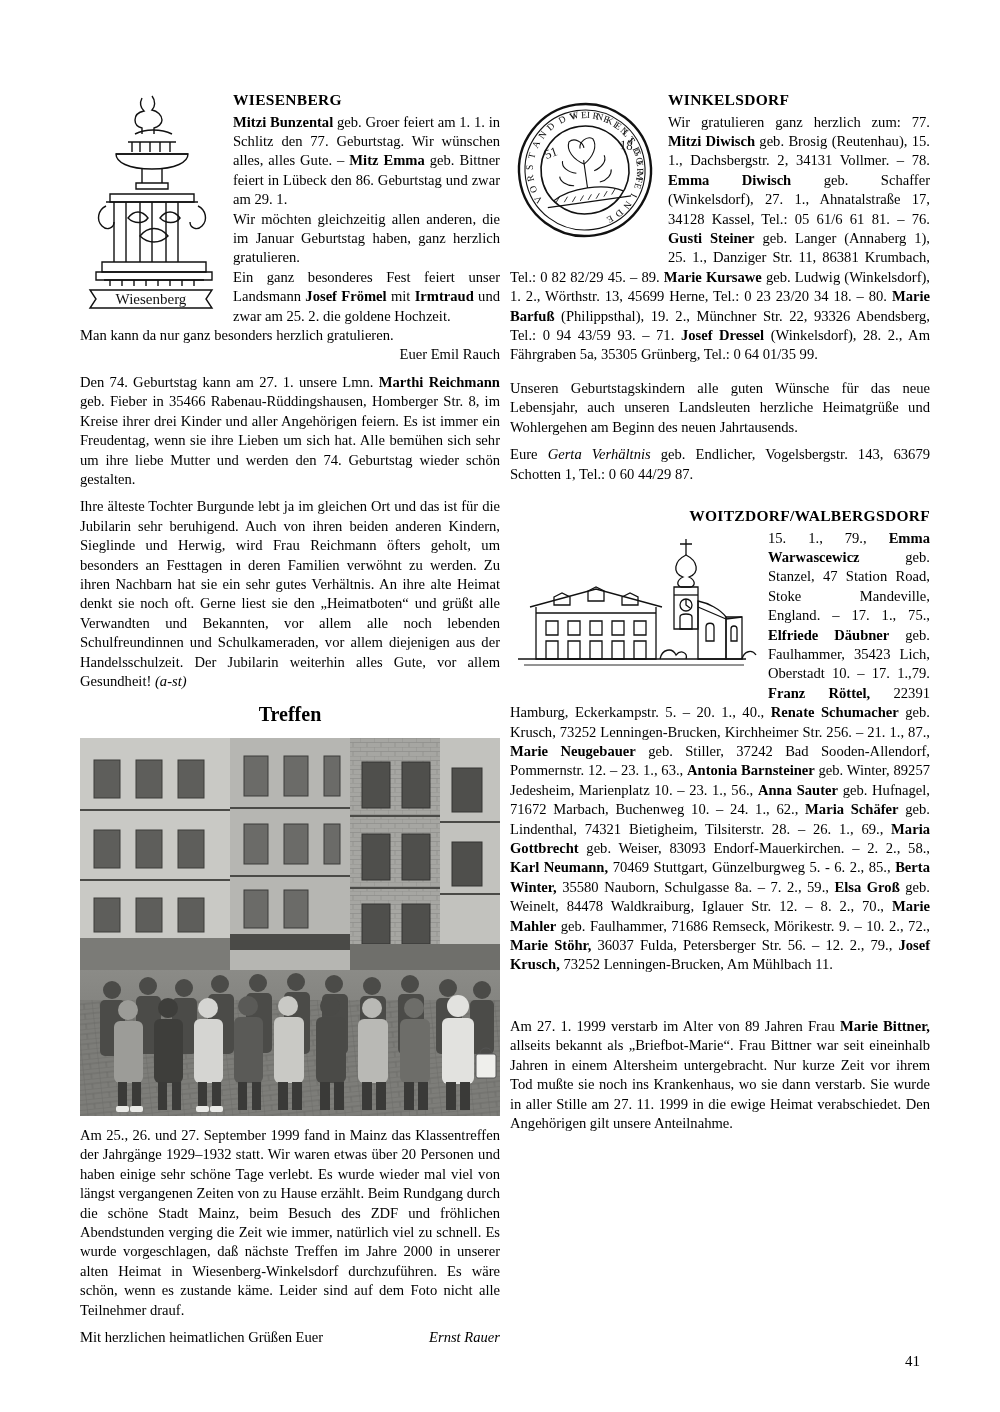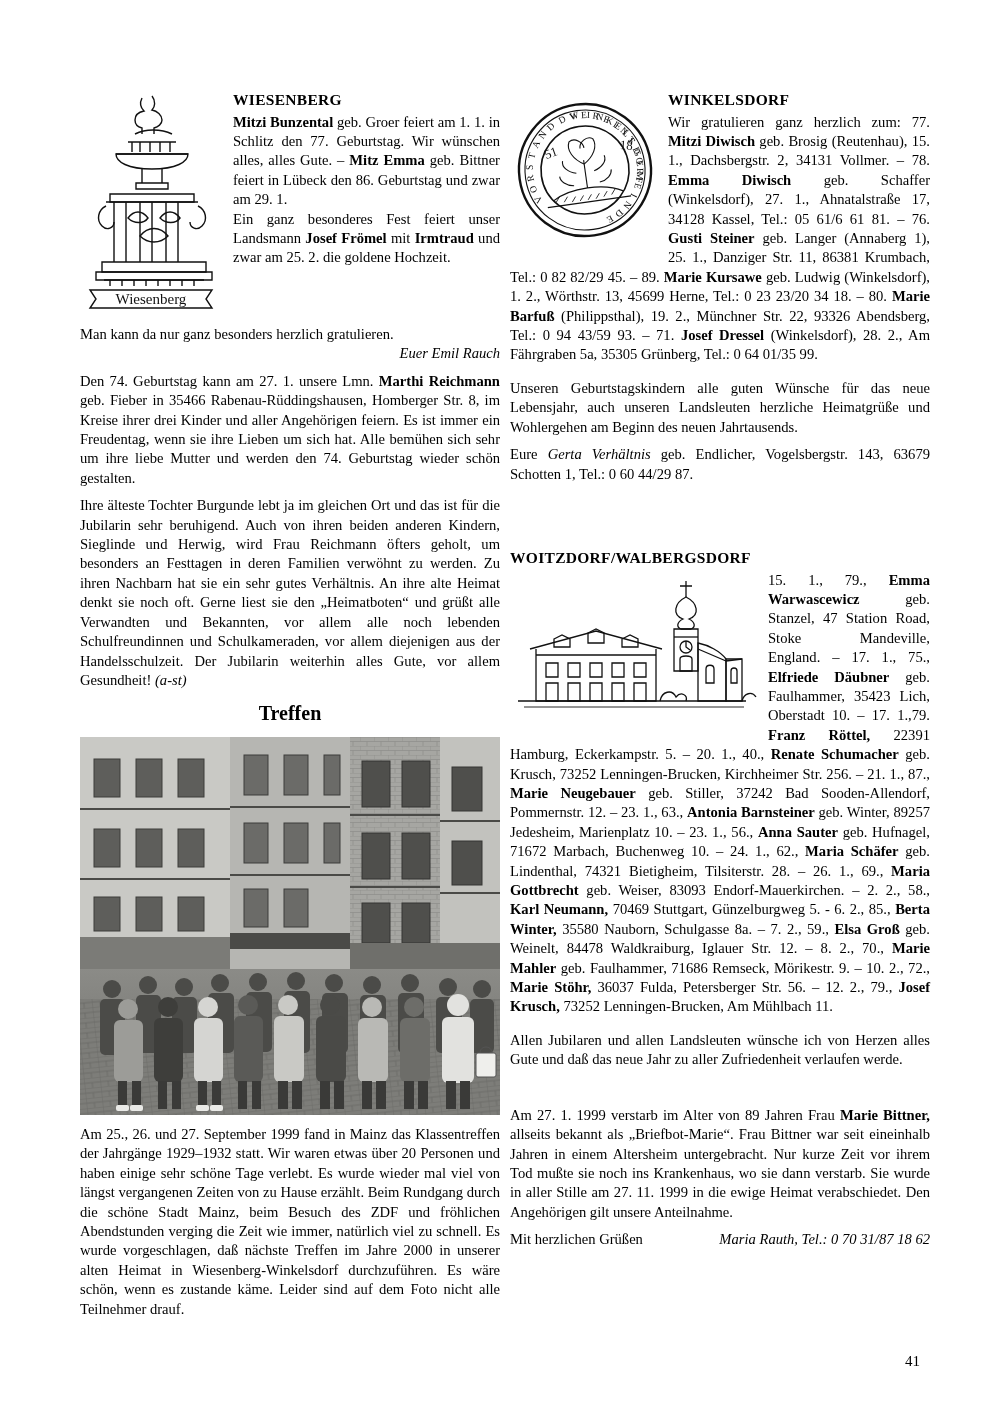--- a/index.html
+++ b/index.html
@@ -37,25 +37,24 @@
   b { font-weight: bold; }
   i { font-style: italic; }
 
   .hdr {
     font-weight: bold;
     font-size: 15.5px;
     letter-spacing: 0.3px;
     margin: 0 0 2px 0;
   }
   .hdr-indent { margin-left: 150px; }
-  .hdr-center { text-align: left; margin-top: 42px; }
+  .hdr-center { text-align: right; }
 
   .right-sig {
     text-align: right;
-    font-style: italic;
     margin: 0 0 8px 0;
   }
   .sig-row {
     display: flex;
     justify-content: space-between;
     margin: 0 0 8px 0;
   }
   .sig-row .l { text-align: left; }
   .sig-row .r { font-style: italic; }
 
@@ -154,20 +153,21 @@
           <path d="M30 190 l0 6 m12 -6 l0 6 m12 -6 l0 6 m12 -6 l0 6 m12 -6 l0 6 m12 -6 l0 6 m12 -6 l0 6 m12 -6 l0 6"></path>
 
           <path d="M10 200 l122 0 l-6 9 l6 9 l-122 0 l6 -9 z"></path>
         </g>
         <text x="71" y="214" font-family="'Liberation Serif',serif" font-size="15" text-anchor="middle" fill="#111">Wiesenberg</text>
       </svg>
     </div>
 
     <div class="hdr hdr-indent">WIESENBERG</div>
     <p class="tight"><b>Mitzi Bunzental</b> geb. Groer feiert am 1. 1. in Schlitz den 77. Geburtstag. Wir wünschen alles, alles Gute. – <b>Mitz Emma</b> geb. Bittner feiert in Lübeck den 86. Geburtstag und zwar am 29. 1.</p>
+    <p class="tight">Wir möchten gleichzeitig allen anderen, die im Januar Geburtstag haben, ganz herzlich gratulieren.</p>
     <p class="tight">Ein ganz besonderes Fest feiert unser Landsmann <b>Josef Frömel</b> mit <b>Irmtraud</b> und zwar am 25. 2. die goldene Hochzeit.</p>
     <div class="clear"></div>
     <p class="tight">Man kann da nur ganz besonders herzlich gratulieren.</p>
     <p class="right-sig">Euer Emil Rauch</p>
 
     <p>Den 74. Geburtstag kann am 27. 1. unsere Lmn. <b>Marthi Reichmann</b> geb. Fieber in 35466 Rabenau-Rüddingshausen, Homberger Str. 8, im Kreise ihrer drei Kinder und aller Angehörigen feiern. Es ist immer ein Freudentag, wenn sie ihre Lieben um sich hat. Alle bemühen sich sehr um ihre liebe Mutter und werden den 74. Geburtstag wieder schön gestalten.</p>
     <p class="tight">Ihre älteste Tochter Burgunde lebt ja im gleichen Ort und das ist für die Jubilarin sehr beruhigend. Auch von ihren beiden anderen Kindern, Sieglinde und Herwig, wird Frau Reichmann öfters geholt, um besonders an Festtagen in deren Familien verwöhnt zu werden. Zu ihren Nachbarn hat sie ein sehr gutes Verhältnis. An ihre alte Heimat denkt sie noch oft. Gerne liest sie den „Heimatboten“ und grüßt alle Verwandten und Bekannten, vor allem alle noch lebenden Schulfreundinnen und Schulkameraden, vor allem diejenigen aus der Handelsschulzeit. Der Jubilarin weiterhin alles Gute, vor allem Gesundheit! <i>(a-st)</i></p>
 
     <div class="treffen-title">Treffen</div>
 
@@ -337,20 +337,24 @@
             <rect x="36" y="368" width="13" height="6" rx="2"></rect>
               <rect x="50" y="368" width="13" height="6" rx="2"></rect>
             <rect x="116" y="368" width="13" height="6" rx="2"></rect>
               <rect x="130" y="368" width="13" height="6" rx="2"></rect>
           </g>
         </g>
       </svg>
     </div>
 
     <p>Am 25., 26. und 27. September 1999 fand in Mainz das Klassentreffen der Jahrgänge 1929–1932 statt. Wir waren etwas über 20 Personen und haben einige sehr schöne Tage verlebt. Es wurde wieder mal viel von längst vergangenen Zeiten von zu Hause erzählt. Beim Rundgang durch die schöne Stadt Mainz, beim Besuch des ZDF und fröhlichen Abendstunden verging die Zeit wie immer, natürlich viel zu schnell. Es wurde vorgeschlagen, daß nächste Treffen im Jahre 2000 in unserer alten Heimat in Wiesenberg-Winkelsdorf durchzuführen. Es wäre schön, wenn es zustande käme. Leider sind auf dem Foto nicht alle Teilnehmer drauf.</p>
+    <div class="sig-row">
+      <span class="l">Mit herzlichen heimatlichen Grüßen Euer</span>
+      <span class="r">Ernst Rauer</span>
+    </div>
   </div>
 
   <div class="col col-right">
 
     <div class="emblem-wink">
       <svg width="150" height="160" viewBox="0 0 150 160" xmlns="http://www.w3.org/2000/svg">
         <g transform="rotate(-8 75 78)">
           <circle cx="75" cy="78" r="66" fill="none" stroke="#111" stroke-width="2.4"></circle>
           <circle cx="75" cy="78" r="60" fill="none" stroke="#111" stroke-width="1.1"></circle>
           <circle cx="75" cy="78" r="44" fill="none" stroke="#111" stroke-width="1.6"></circle>
@@ -480,25 +484,20 @@
 
           <path d="M150 126 c2 -10 12 -12 16 -4 c5 -6 12 -2 10 4"></path>
           <path d="M232 126 c2 -8 10 -10 14 -4"></path>
         </g>
       </svg>
     </div>
 
     <p class="tight">15. 1., 79., <b>Emma Warwascewicz</b> geb. Stanzel, 47 Station Road, Stoke Mandeville, England. – 17. 1., 75., <b>Elfriede Däubner</b> geb. Faulhammer, 35423 Lich, Oberstadt 10. – 17. 1.,79. <b>Franz Röttel,</b> 22391 Hamburg, Eckerkampstr. 5. – 20. 1., 40., <b>Renate Schumacher</b> geb. Krusch, 73252 Lenningen-Brucken, Kirchheimer Str. 256. – 21. 1., 87., <b>Marie Neugebauer</b> geb. Stiller, 37242 Bad Sooden-Allendorf, Pommernstr. 12. – 23. 1., 63., <b>Antonia Barnsteiner</b> geb. Winter, 89257 Jedesheim, Marienplatz 10. – 23. 1., 56., <b>Anna Sauter</b> geb. Hufnagel, 71672 Marbach, Buchenweg 10. – 24. 1., 62., <b>Maria Schäfer</b> geb. Lindenthal, 74321 Bietigheim, Tilsiterstr. 28. – 26. 1., 69., <b>Maria Gottbrecht</b> geb. Weiser, 83093 Endorf-Mauerkirchen. – 2. 2., 58., <b>Karl Neumann,</b> 70469 Stuttgart, Günzelburgweg 5. - 6. 2., 85., <b>Berta Winter,</b> 35580 Nauborn, Schulgasse 8a. – 7. 2., 59., <b>Elsa Groß</b> geb. Weinelt, 84478 Waldkraiburg, Iglauer Str. 12. – 8. 2., 70., <b>Marie Mahler</b> geb. Faulhammer, 71686 Remseck, Mörikestr. 9. – 10. 2., 72., <b>Marie Stöhr,</b> 36037 Fulda, Petersberger Str. 56. – 12. 2., 79., <b>Josef Krusch,</b> 73252 Lenningen-Brucken, Am Mühlbach 11.</p>
 
     <div class="sect-gap"></div>
-    <p>Allen Jubilaren und allen Landsleuten wünsche ich von Herzen alles Gute und daß das neue Jahr zu aller Zufriedenheit verlaufen werde.</p>
     <div class="sect-gap"></div>
     <div class="sect-gap"></div>
     <p>Am 27. 1. 1999 verstarb im Alter von 89 Jahren Frau <b>Marie Bittner,</b> allseits bekannt als „Briefbot-Marie“. Frau Bittner war seit eineinhalb Jahren in einem Altersheim untergebracht. Nur kurze Zeit vor ihrem Tod mußte sie noch ins Krankenhaus, wo sie dann verstarb. Sie wurde in aller Stille am 27. 11. 1999 in die ewige Heimat verabschiedet. Den Angehörigen gilt unsere Anteilnahme.</p>
 
-    <div class="sig-row">
-      <span class="l">Mit herzlichen Grüßen</span>
-      <span class="r">Maria Rauth, Tel.: 0 70 31/87 18 62</span>
-    </div>
   </div>
 
   <div class="pagenum">41</div>
 </div>
 
 </body></html>

